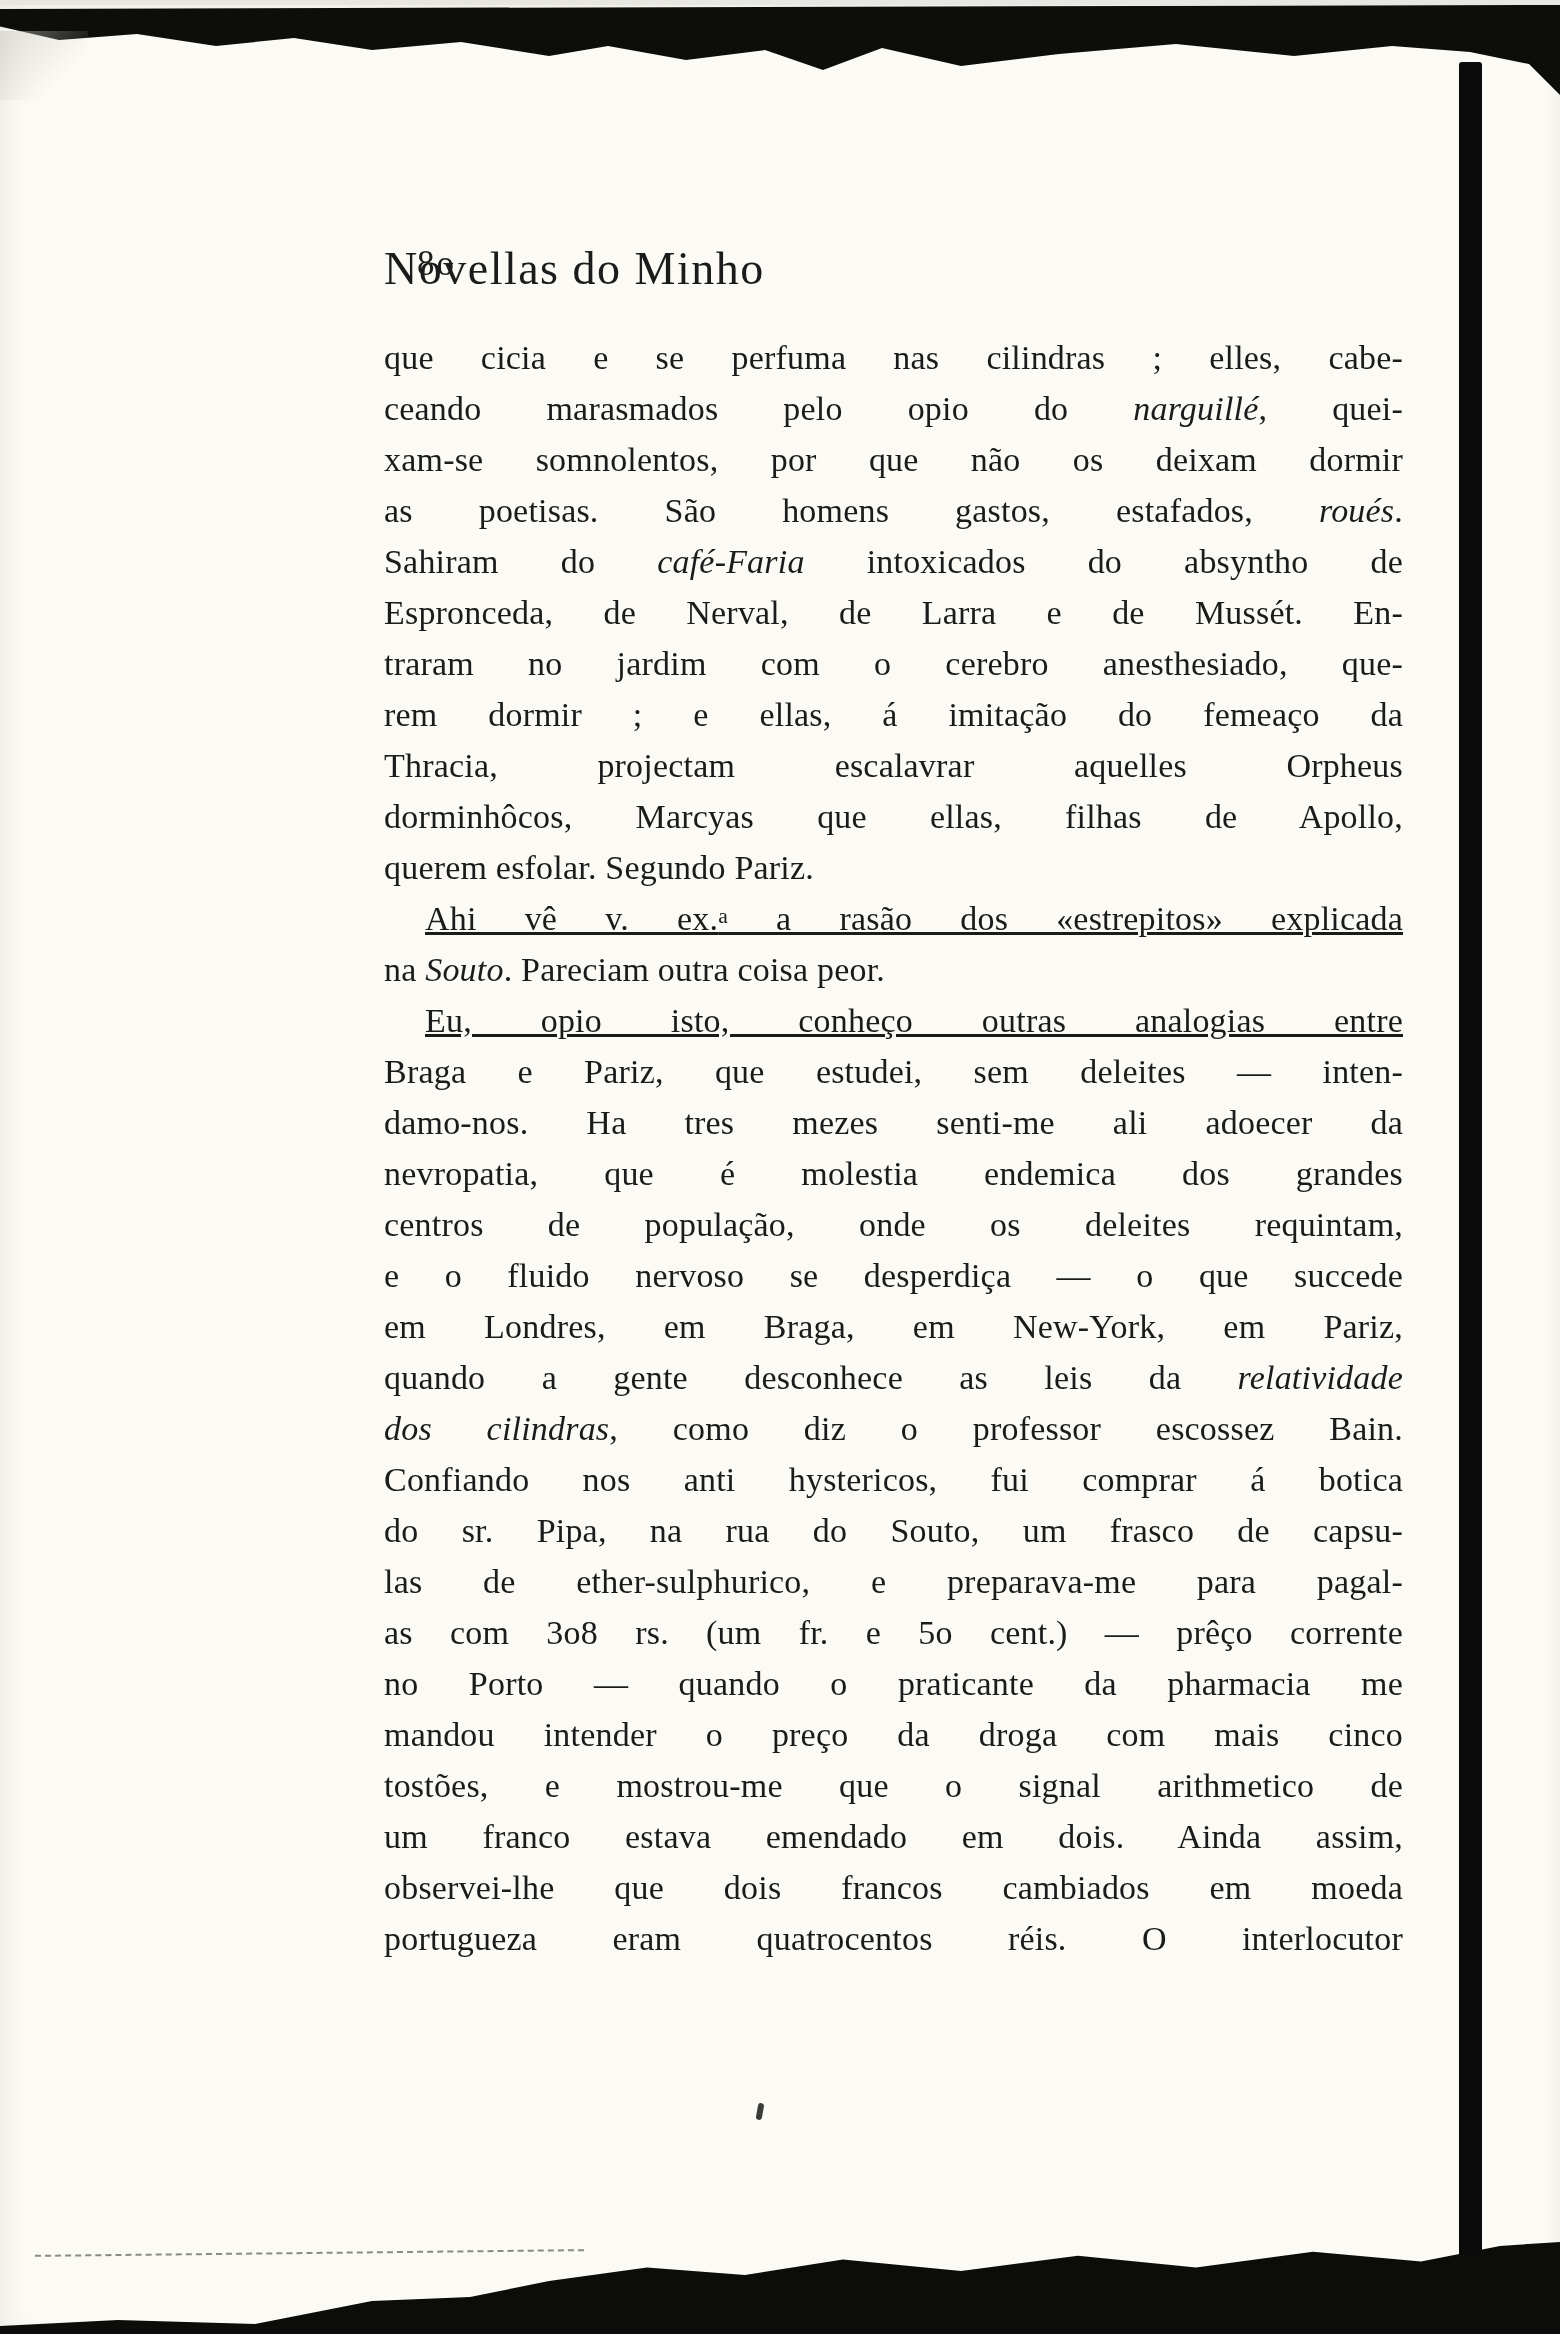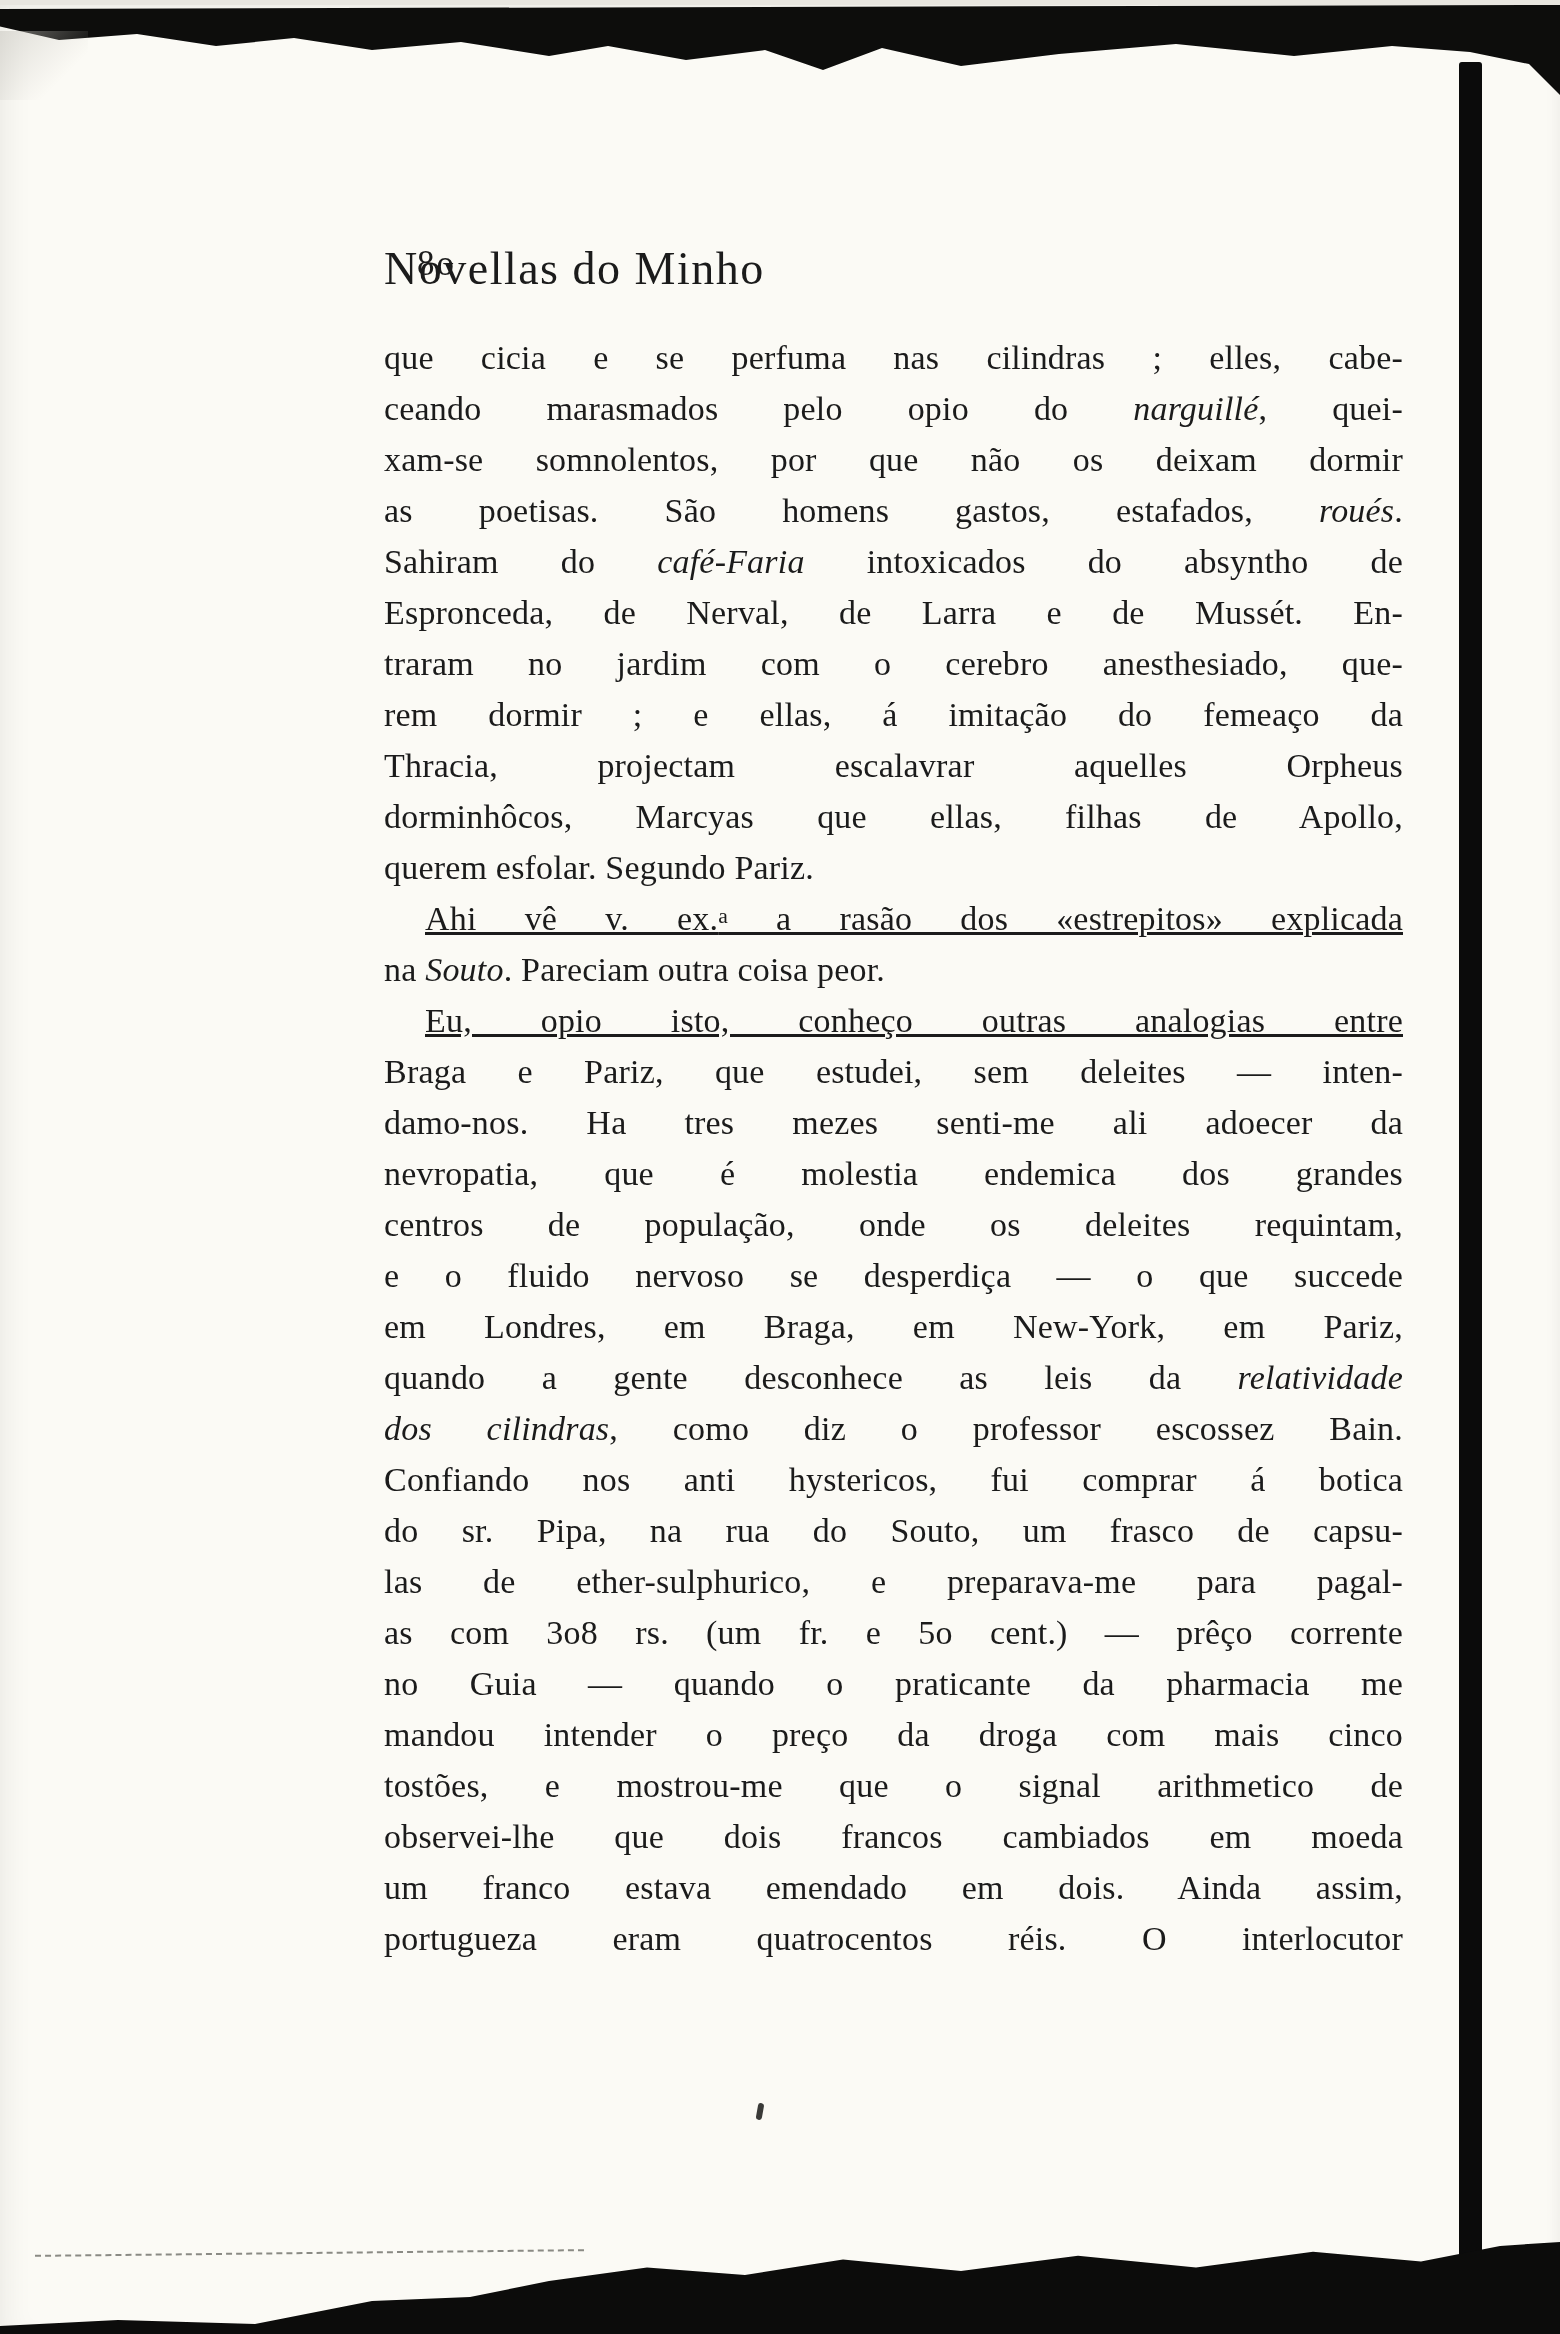--- a/index.html
+++ b/index.html
@@ -115,23 +115,23 @@
         <div class="line just"><span>nevropatia, que é molestia endemica dos grandes</span></div>
         <div class="line just"><span>centros de população, onde os deleites requintam,</span></div>
         <div class="line just"><span>e o fluido nervoso se desperdiça — o que succede</span></div>
         <div class="line just"><span>em Londres, em Braga, em New-York, em Pariz,</span></div>
         <div class="line just"><span>quando a gente desconhece as leis da </span><i>relatividade</i></div>
         <div class="line just"><i>dos cilindras</i><span>, como diz o professor escossez Bain.</span></div>
         <div class="line just"><span>Confiando nos anti hystericos, fui comprar á botica</span></div>
         <div class="line just"><span>do sr. Pipa, na rua do Souto, um frasco de capsu-</span></div>
         <div class="line just"><span>las de ether-sulphurico, e preparava-me para pagal-</span></div>
         <div class="line just"><span>as com 3o8 rs. (um fr. e 5o cent.) — prêço corrente</span></div>
-        <div class="line just"><span>no Guia — quando o praticante da pharmacia me</span></div>
+        <div class="line just"><span>no Porto — quando o praticante da pharmacia me</span></div>
         <div class="line just"><span>mandou intender o preço da droga com mais cinco</span></div>
         <div class="line just"><span>tostões, e mostrou-me que o signal arithmetico de</span></div>
+        <div class="line just"><span>um franco estava emendado em dois. Ainda assim,</span></div>
         <div class="line just"><span>observei-lhe que dois francos cambiados em moeda</span></div>
-        <div class="line just"><span>um franco estava emendado em dois. Ainda assim,</span></div>
         <div class="line just"><span>portugueza eram quatrocentos réis. O interlocutor</span></div>
       </div>
   </div>
 
 </div>
 
 
 </body></html>

